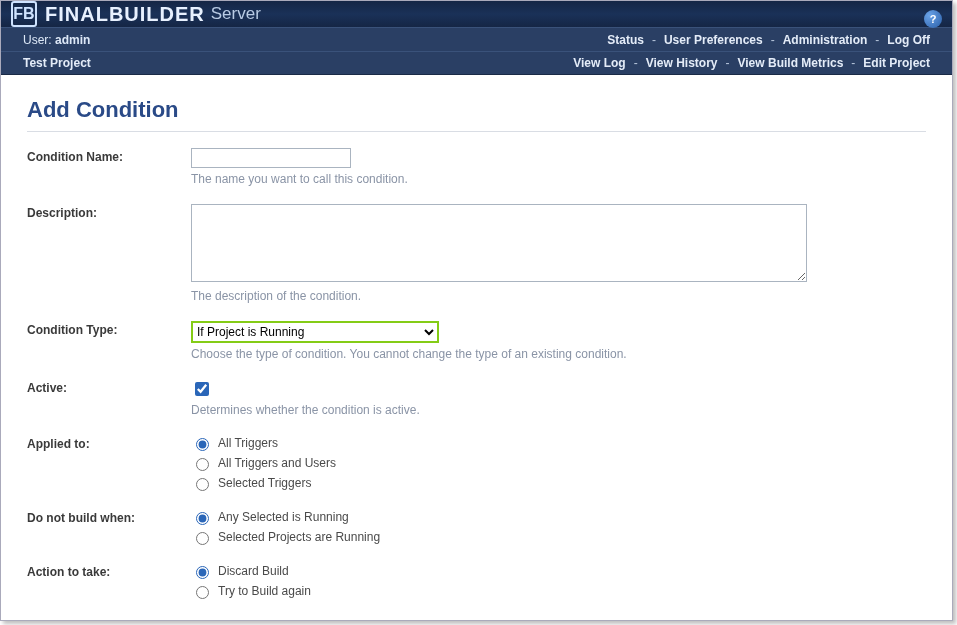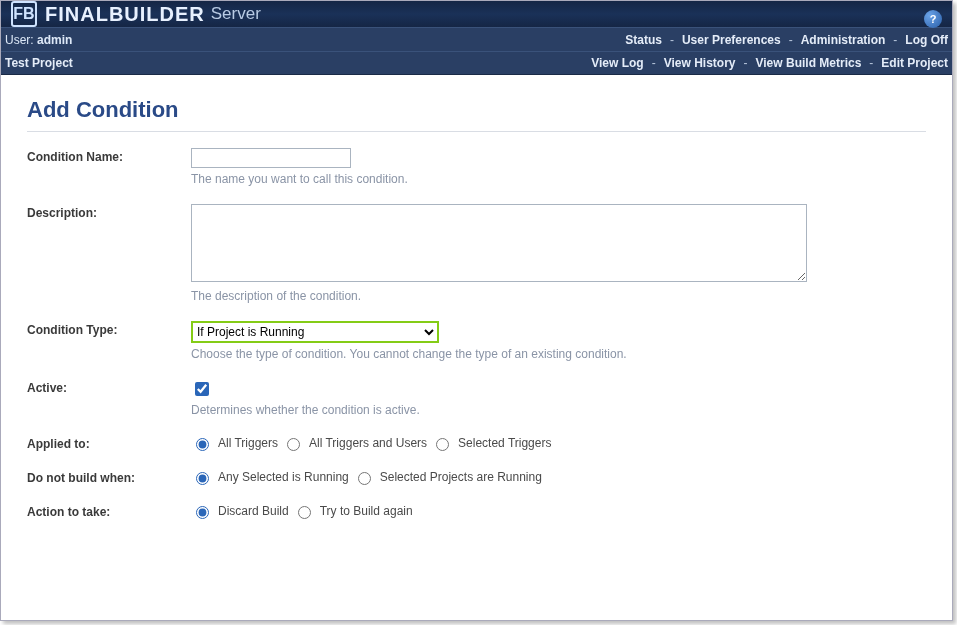--- a/index.html
+++ b/index.html
@@ -72,21 +72,21 @@
     font-size: 11px;
     font-weight: bold;
     cursor: pointer;
   }
   .nav1, .nav2 {
     background: #2a3f64;
     color: #fff;
     font-size: 12px;
     display: flex;
     align-items: center;
-    padding: 0 4px;
+    padding: 0 22px;
     height: 24px;
     border-top: 1px solid #3a527a;
   }
   .nav2 { border-bottom: 1px solid #1a2a46; }
   .nav-left { flex: 1; }
   .nav-right { display: flex; align-items: center; gap: 6px; }
   .nav-link { color: #e4ecf8; cursor: pointer; font-weight: 600; }
   .nav-sep { color: #b8c7dd; margin: 0 2px; }
   .nav-user { color: #dde8f7; }
   .nav-user b { font-weight: 600; }
@@ -144,20 +144,21 @@
     font-size: 12px;
     margin-top: 4px;
   }
   .checkbox {
     width: 14px;
     height: 14px;
     accent-color: #2a66b8;
   }
   .radio-group {
     display: flex;
+    flex-direction: column;
     gap: 4px;
   }
   .radio-option {
     display: flex;
     align-items: center;
     gap: 6px;
     font-size: 12px;
     color: #4a4a4a;
     cursor: pointer;
   }

